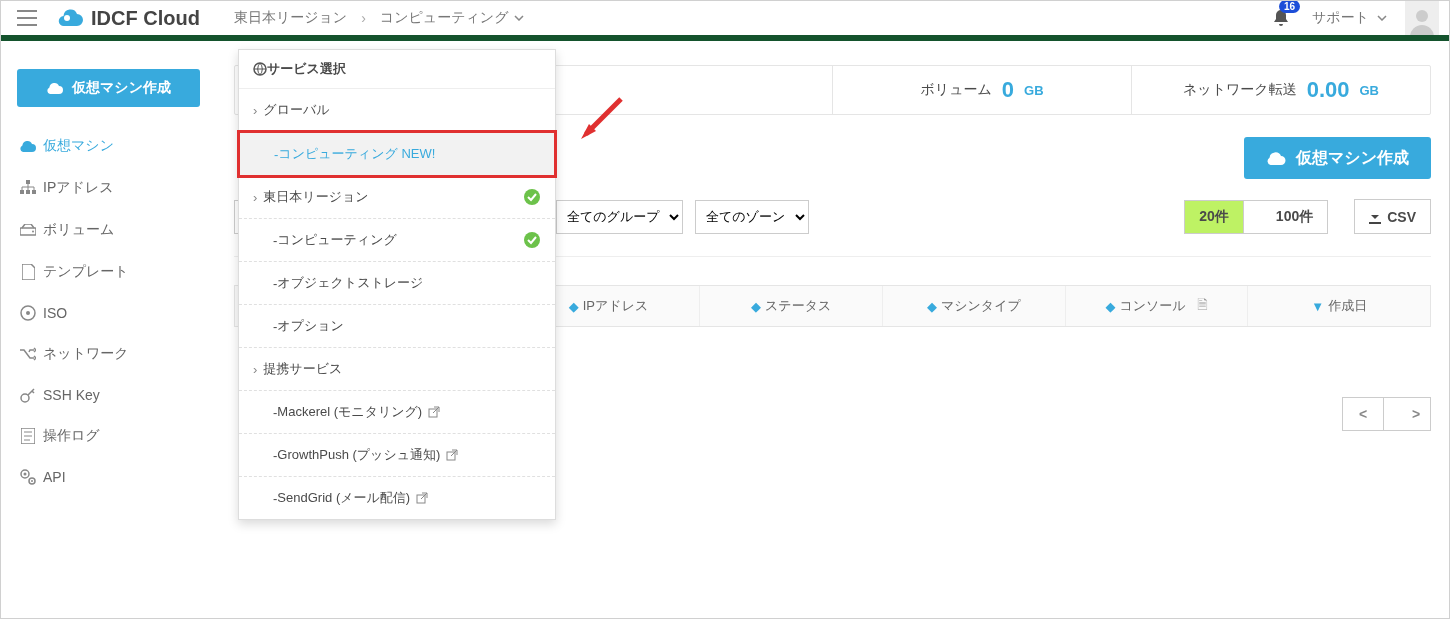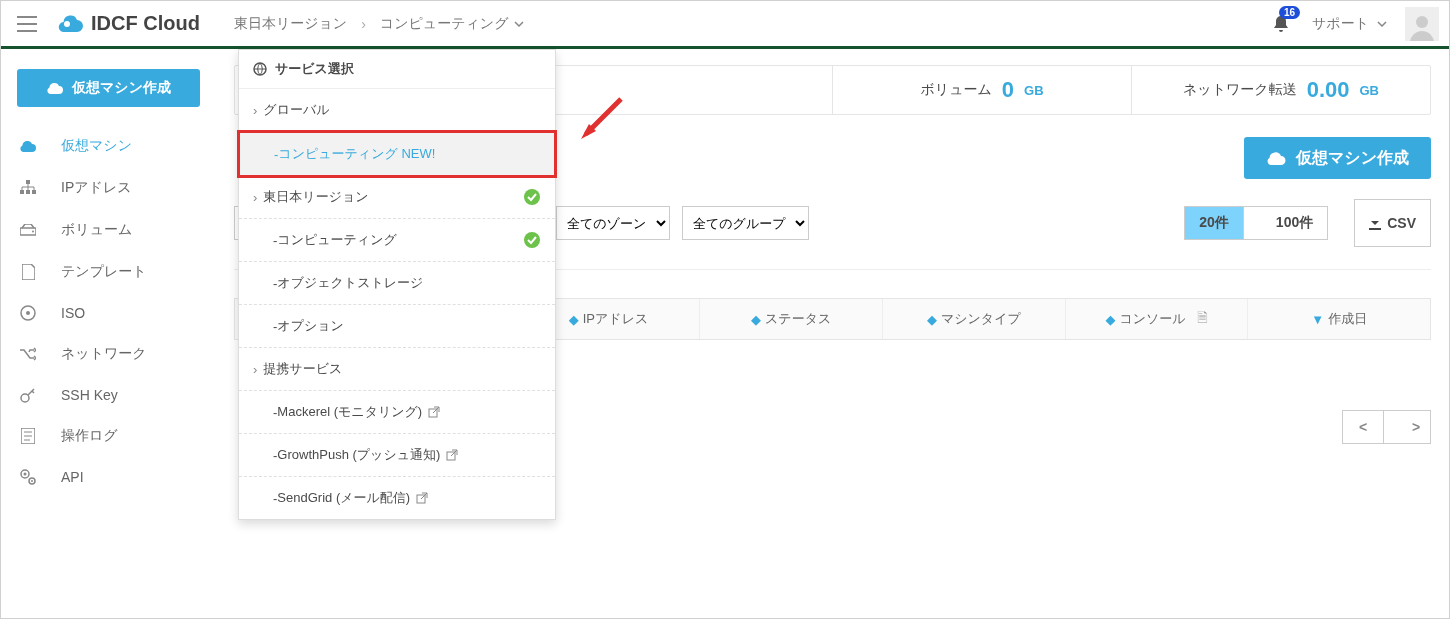--- a/index.html
+++ b/index.html
@@ -1,72 +1,72 @@
 <!DOCTYPE html>
 <html><head>
 <meta charset="utf-8">
 <style>
 * { box-sizing: border-box; margin: 0; padding: 0; }
 body { font-family: "Hiragino Kaku Gothic Pro","Meiryo",Arial,sans-serif; font-size: 13px; color: #4a4a4a; background: #fff; width: 1450px; height: 619px; position: relative; overflow: hidden; border: 1px solid #d0d0d0;}
 svg { display: block; }
 
 
-.topbar { height: 48px; border-bottom: 3px solid #14532d; display: flex; align-items: center; padding: 0 10px 0 6px; position: relative; z-index: 50;}
+.topbar { height: 40px; border-bottom: 6px solid #14532d; display: flex; align-items: center; padding: 0 10px 0 6px; position: relative; z-index: 50;}
 .hamburger { padding: 8px 10px; cursor: pointer; }
 .logo { display: flex; align-items: center; padding: 0 10px; gap:6px;}
 .logo-text { font-size: 20px; font-weight: bold; color: #444; }
 .breadcrumbs { display: flex; align-items: center; gap: 14px; margin-left: 24px; color: #777; font-size: 14px;}
 .breadcrumbs .sep { color: #aaa; }
 .bc-item { display:flex; align-items:center; gap:6px;}
 .topbar-right { margin-left: auto; display: flex; align-items: center; gap: 18px; }
 .bell { position: relative; padding: 4px;}
 .badge { position: absolute; top: -4px; right: -6px; background: #1d4ed8; color: #fff; font-size: 10px; border-radius: 8px; padding: 1px 5px; font-weight:bold;}
 .support { display:flex; align-items:center; gap:8px; color:#777; font-size:14px;}
 .avatar { width: 34px; height: 34px; background: #eee; display:flex; align-items:flex-end; justify-content:center; overflow:hidden;}
 
 
 .sidebar { position: absolute; left: 0; top: 48px; bottom: 0; width: 215px; background: #fff; padding: 16px 0 0 0; }
 .create-btn { margin: 4px 16px 18px 16px; background: #38aadd; color:#fff; border:none; border-radius:3px; height:38px; display:flex; align-items:center; justify-content:center; gap:8px; font-size:14px; font-weight:bold; cursor:pointer; width: calc(100% - 32px);}
-.nav-item { display:flex; align-items:center; gap:24px; padding: 12px 18px; color:#666; cursor:pointer; font-size:14px;}
+.nav-item { display:flex; align-items:center; gap:6px; padding: 12px 18px; color:#666; cursor:pointer; font-size:14px;}
 .nav-item.active { color:#38aadd; }
 .nav-item .ic { width:18px; display:flex; justify-content:center;}
 
 
 .main { position:absolute; left:215px; right:0; top:48px; bottom:0; padding: 16px 18px; }
 .stats { display:flex; gap:0; border:1px solid #e5e5e5; border-radius:2px; height:50px; margin-bottom:22px;}
 .stat { flex:1; border-right:1px solid #e5e5e5; display:flex; align-items:center; justify-content:center; gap:10px; font-size:14px;}
 .stat:last-child{border-right:none;}
 .stat .num { color:#38aadd; font-size:22px; font-weight:bold;}
 .stat .unit { color:#38aadd; font-size:13px; font-weight:bold;}
 .page-head { display:flex; align-items:center; margin-bottom:20px;}
 .page-title { font-size:18px; color:#555; display:flex; align-items:center; gap:6px;}
 .create-btn2 { margin-left:auto; background:#38aadd; color:#fff; border:none; border-radius:3px; height:42px; padding:0 22px; display:flex; align-items:center; gap:10px; font-size:16px; font-weight:bold; cursor:pointer;}
 .filters { display:flex; align-items:center; gap:12px; margin-bottom:28px; padding-bottom:22px; border-bottom:1px solid #eee;}
 .search { border:1px solid #ccc; height:34px; padding:0 8px; width:310px; font-size:13px;}
 select.filter { border:1px solid #ccc; height:34px; padding:0 6px; font-size:13px; background:#fff;}
 .spacer{flex:1;}
 .btn-group { display:flex;}
 .pgbtn { border:1px solid #ccc; height:34px; padding:0 14px; background:#fff; font-size:14px; font-weight:bold; display:flex; align-items:center; cursor:pointer;}
-.pgbtn.active{ background:#7dd3fc;}
+.pgbtn.active{ background:#bef264;}
 .pgbtn + .pgbtn { border-left:none;padding-left:32px;}
-.csvbtn { border:1px solid #ccc; height:48px; padding:0 14px; background:#fff; font-size:14px; font-weight:bold; display:flex; align-items:center; gap:6px; margin-left:14px; cursor:pointer;}
+.csvbtn { border:1px solid #ccc; height:35px; padding:0 14px; background:#fff; font-size:14px; font-weight:bold; display:flex; align-items:center; gap:6px; margin-left:14px; cursor:pointer;}
 
 .thead { display:flex; align-items:center; border:1px solid #e5e5e5; background:#fafafa; height:42px; font-size:13px;}
 .th { flex:1; display:flex; align-items:center; justify-content:center; gap:4px; color:#666; border-right:1px solid #eee; height:100%;}
 .th:last-child{border-right:none;}
 .th.small{flex:0 0 50px;}
 .sort-ic{color:#38aadd;}
 .doc-ic{color:#999;}
 
 .pager { display:flex; margin-top:70px; justify-content:flex-end;}
 .pager .pgbtn { width:42px; justify-content:center; color:#888;}
 
 
 .dropdown { position:absolute; left:237px; top:48px; width:318px; background:#fff; border:1px solid #ddd; box-shadow:0 4px 10px rgba(0,0,0,0.15); z-index:100; font-size:13px;}
-.dd-head { display:flex; align-items:center; gap:8px; padding:10px 14px; border-bottom:1px solid #eee; font-weight:bold;}
+.dd-head { display:flex; align-items:center; gap:0; padding:10px 14px; border-bottom:1px solid #eee; font-weight:bold;}
 .dd-item { display:flex; align-items:center; padding:12px 14px; border-bottom:1px dashed #e0e0e0; cursor:pointer; position:relative;}
 .dd-item.sub { padding-left:34px;}
 .dd-item.highlight { background:#f2f2f2; color:#38aadd; border:3px solid #e03030; margin:-2px;}
 .dd-item .chk { margin-left:auto;}
 .dd-item .ext { margin-left:6px; color:#888;}
 .chev{color:#888; margin-right:6px;}
 
 .arrow { position:absolute; left:570px; top:88px; z-index:200;}
 
 </style>
@@ -238,22 +238,22 @@
     <button class="create-btn2">
       <svg width="20" height="16" viewBox="0 0 20 16">
           <path d="M15 6a6 6 0 0 0-11.5 1.7A4 4 0 0 0 4.5 15H15a4.5 4.5 0 0 0 0-9z" fill="#fff"></path>
         </svg>
       <span>仮想マシン作成</span>
     </button>
   </div>
 
   <div class="filters">
     <input class="search" placeholder="" style="">
+    <select class="filter"><option>全てのグループ</option></select>
     <select class="filter"><option>全てのゾーン</option></select>
-    <select class="filter"><option>全てのグループ</option></select>
     <div class="spacer"></div>
     <div class="btn-group">
       <div class="pgbtn active">20件</div>
       <div class="pgbtn">100件</div>
     </div>
     <div class="csvbtn">
       <svg width="12" height="14" viewBox="0 0 12 14">
           <path d="M6 0v8M2 5l4 4 4-4M0 12h12v2H0z" fill="#444"></path>
         </svg>
       <span>CSV</span>

